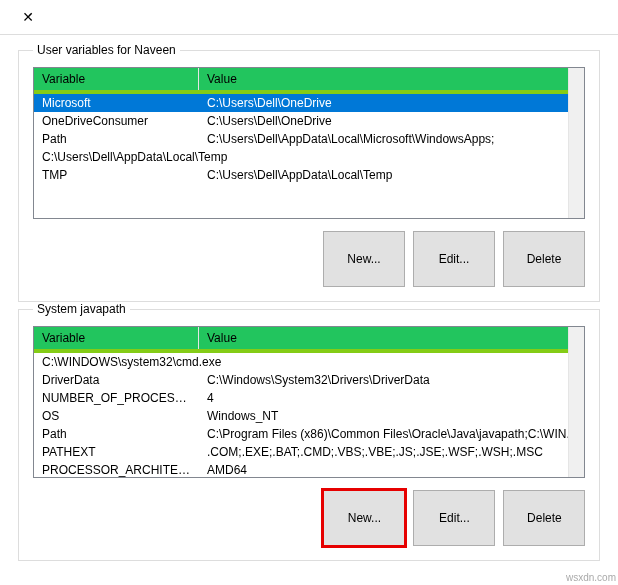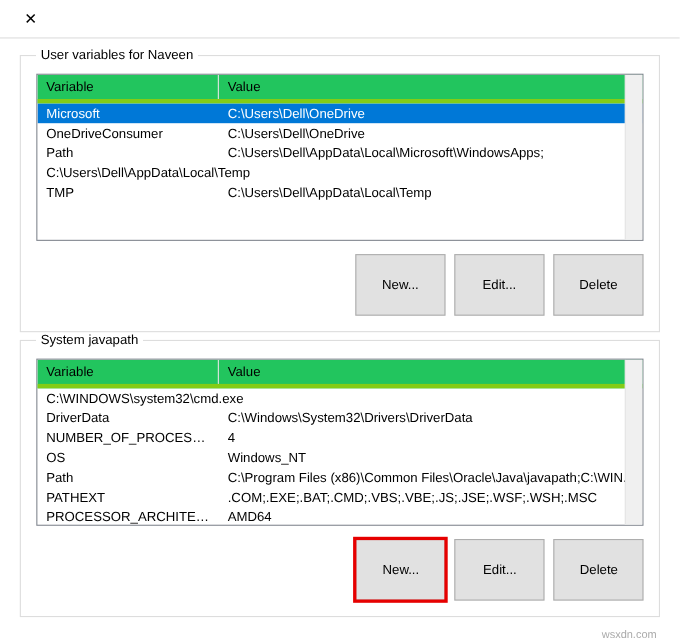--- a/index.html
+++ b/index.html
@@ -94,21 +94,21 @@
     .btn.highlighted { outline: 3px solid #e60000; outline-offset: -1px; }
     .dialog-buttons {
       display: flex;
       justify-content: flex-end;
       gap: 8px;
       padding: 14px 18px 0 18px;
     }
     .btn.primary { border: 2px solid #0078d7; padding: 3px 13px; }
     .watermark {
       position: absolute;
-      right: 21px; bottom: 2px;
+      right: 2px; bottom: 2px;
       font-size: 10px;
       color: #aaa;
     }
   </style>
 </head>
 <body>
 
 <div class="titlebar">
   <div class="close-btn">✕</div>
 </div>

